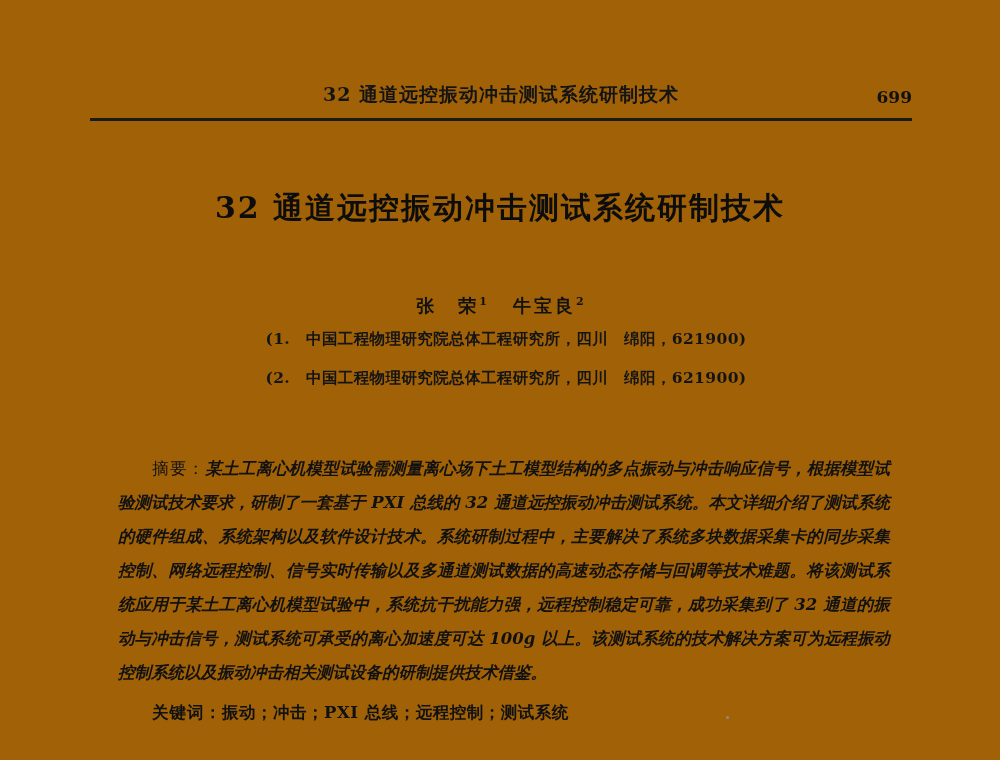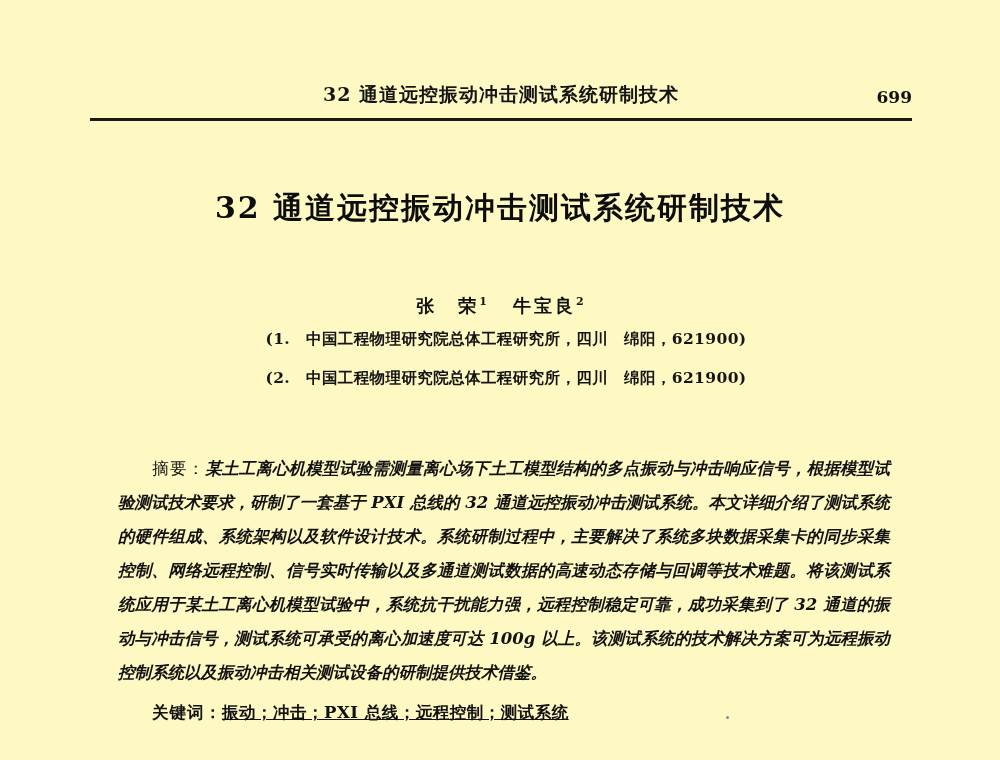--- a/index.html
+++ b/index.html
@@ -13,21 +13,21 @@
     position: relative;
     font-family: "DejaVu Serif", "Liberation Serif", serif;
     color: #111111;
     overflow: hidden;
   }
   .page {
     position: absolute;
     left: 0; top: 0;
     width: 1000px;
     height: 760px;
-    background: #fef9c3;
+    background: #a16207;
   }
 
   
   .header-row {
     position: absolute;
     left: 90px;
     top: 82px;
     width: 822px;
     display: flex;
     align-items: flex-end;
@@ -128,21 +128,21 @@
     position: absolute;
     left: 152px;
     top: 702px;
     width: 760px;
     font-size: 16.5px;
     font-weight: 700;
     color: #111;
     letter-spacing: 0.5px;
   }
   .keywords .kw-label { letter-spacing: 1px; font-family: Liberation Mono, monospace; }
-  .keywords .kw-body { font-weight: 600; text-decoration: underline; }
+  .keywords .kw-body { font-weight: 600; }
 
   .speck {
     position: absolute;
     width: 3px; height: 3px;
     background: #8a8a8a;
     border-radius: 50%;
   }
 </style>
 </head>
 <body>

